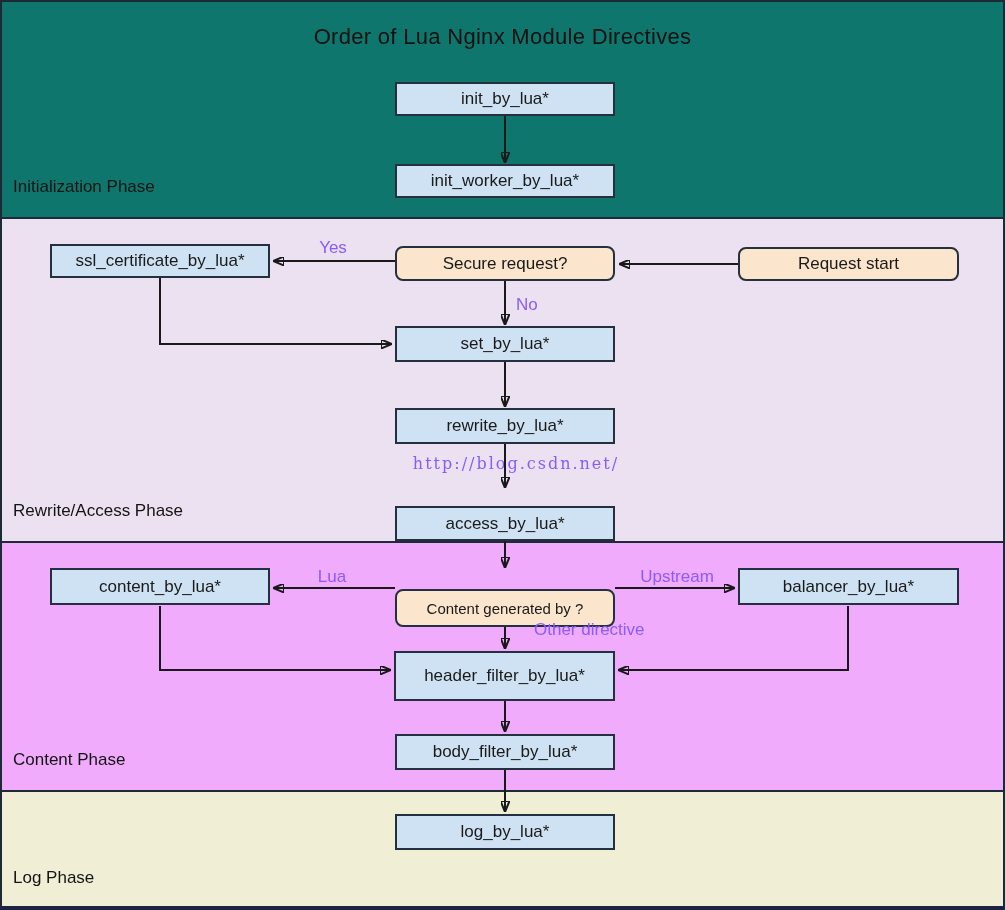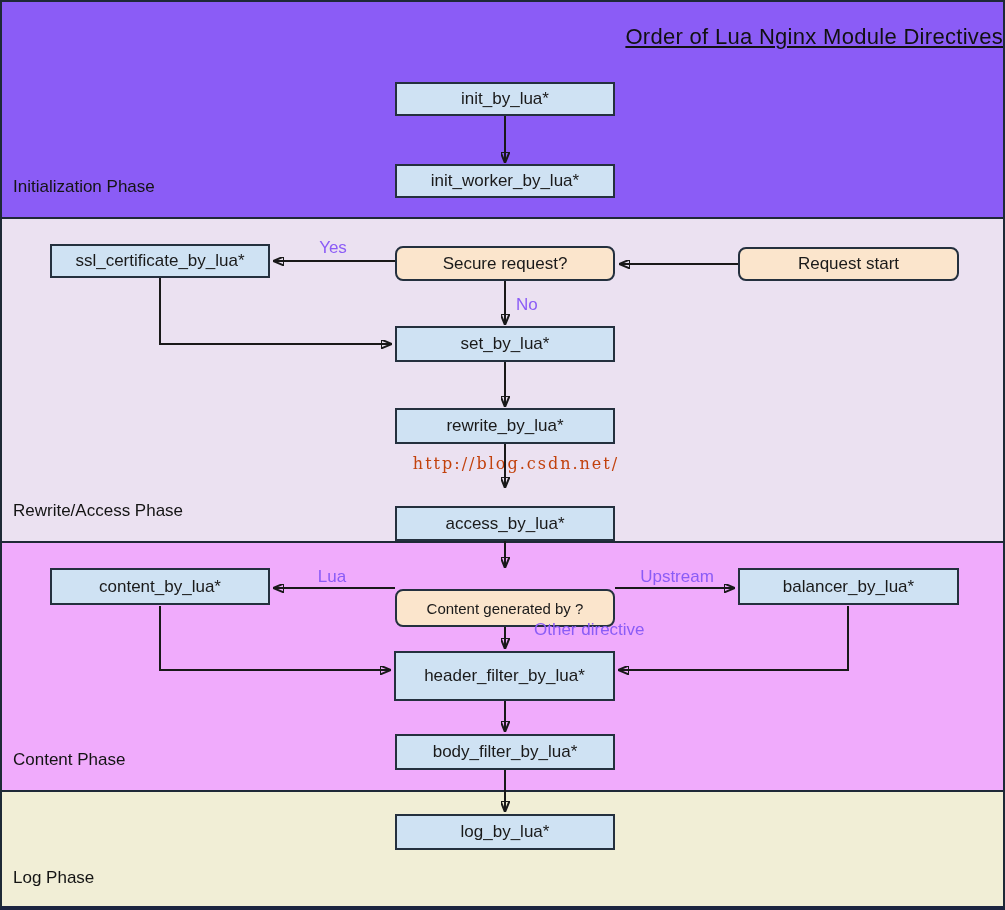--- a/index.html
+++ b/index.html
@@ -13,50 +13,50 @@
     overflow:hidden;
   }
   .phase{position:absolute;left:0;width:100%;box-sizing:border-box;}
   .phase-sep{border-bottom:2px solid #1f2937;}
   .phase-label{
     position:absolute;left:11px;bottom:20px;
     font-size:17px;color:#141414;white-space:nowrap;
   }
   .title{
     position:absolute;top:22px;left:0;width:100%;
-    text-align:right;font-size:22px;color:#111;letter-spacing:.3px;text-decoration:underline;
+    text-align:center;font-size:22px;color:#111;letter-spacing:.3px;
   }
   .node{
     position:absolute;box-sizing:border-box;
     display:flex;align-items:center;justify-content:center;
     font-size:17px;color:#1a1a1a;white-space:nowrap;
     border:2px solid #24303e;
   }
   .process{background:#cfe2f3;}
   .rounded{background:#fbe5cc;border-radius:8px;}
   .small{font-size:15px;margin-top:20px;}
   .edge-label{
     position:absolute;font-size:17px;color:#8b5cf6;
     text-align:center;white-space:nowrap;
   }
   .watermark{
     position:absolute;left:400px;top:452px;width:228px;
     text-align:center;
     font-family:"DejaVu Serif","Liberation Serif",serif;
-    font-size:16px;letter-spacing:2px;color:#c2410c;
+    font-size:16px;letter-spacing:2px;color:#8b5cf6;
   }
   svg.edges{position:absolute;left:0;top:0;width:1005px;height:910px;pointer-events:none;}
   svg.edges path{stroke:#191919;stroke-width:2;fill:none;}
 </style>
 </head>
 <body>
 
 <div class="diagram">
 
-  <div class="phase phase-sep" style="top: 0px; height: 217px; background: #8b5cf6;">
+  <div class="phase phase-sep" style="top: 0px; height: 217px; background: #0f766e;">
     <span class="phase-label">Initialization Phase</span>
   </div>
   <div class="phase phase-sep" style="top: 217px; height: 324px; background: rgb(235, 225, 241);">
     <span class="phase-label">Rewrite/Access Phase</span>
   </div>
   <div class="phase phase-sep" style="top: 541px; height: 249px; background: #f0abfc;">
     <span class="phase-label">Content Phase</span>
   </div>
   <div class="phase" style="top: 790px; height: 116px; background: rgb(241, 238, 214);">
     <span class="phase-label">Log Phase</span>

